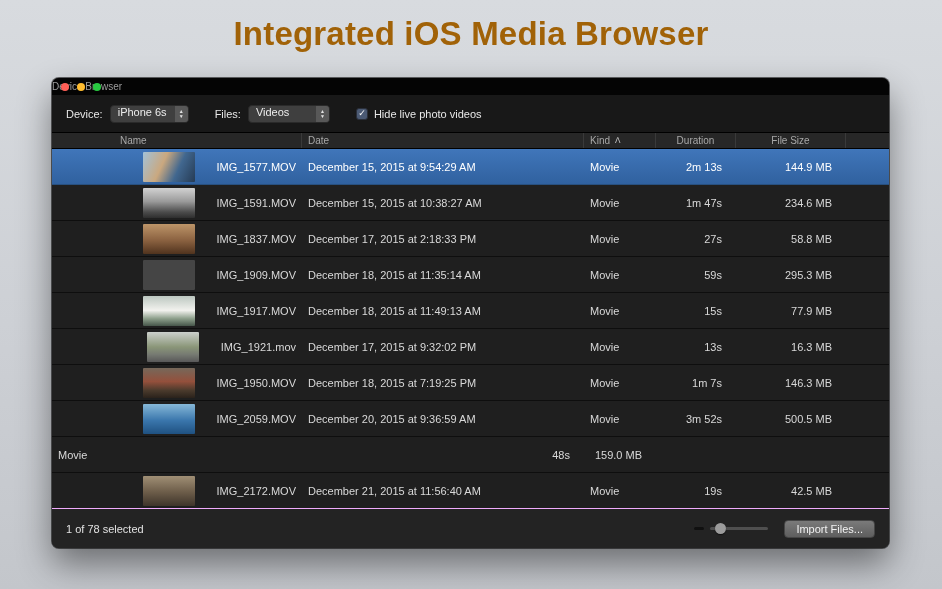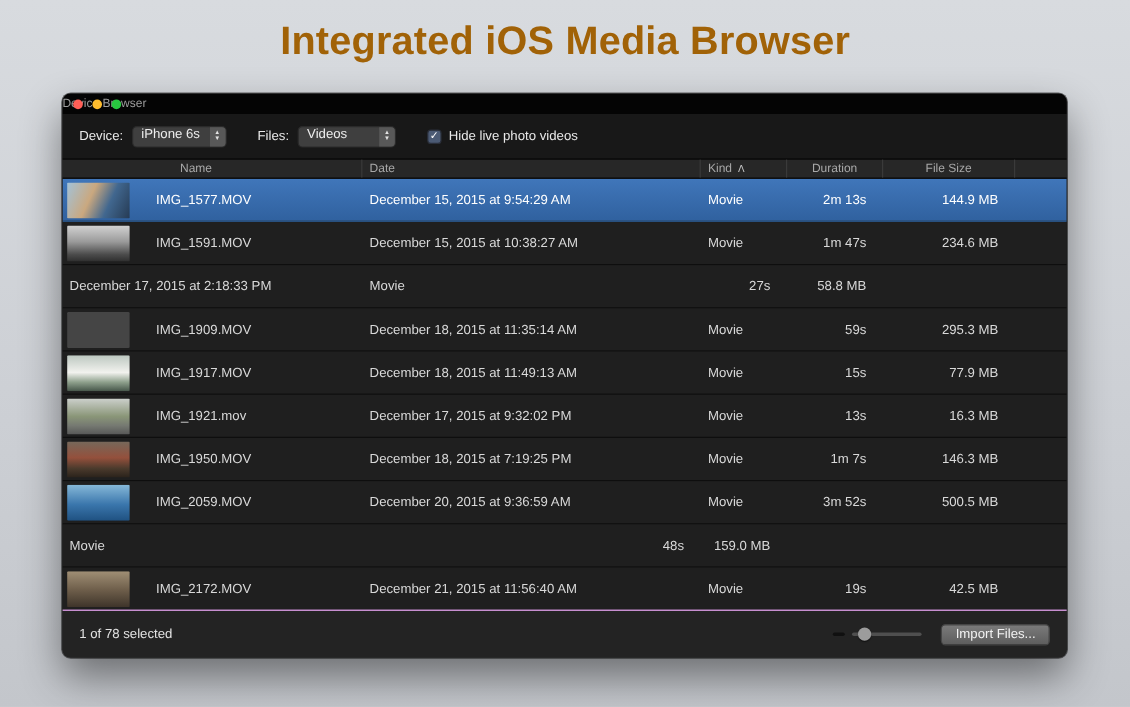--- a/index.html
+++ b/index.html
@@ -60,37 +60,37 @@
   
   .table-head {
     height: 17px; background: #272727;
     border-top: 1px solid #000; border-bottom: 1px solid #000;
     display: grid; grid-template-columns: 250px 282px 72px 80px 110px 1fr;
     align-items: stretch; flex: 0 0 auto;
     font-size: 10px; color: #a8a8a8;
   }
   .th { display: flex; align-items: center; border-right: 1px solid #3a3a3a; padding: 0 6px; white-space: nowrap; overflow: hidden; }
   .th:last-child { border-right: none; }
-  .th.name { padding-left: 54px; margin-left: 44px; }
+  .th.name { padding-left: 68px; }
   .th.center { justify-content: center; }
   .th .sort { margin-left: 5px; font-size: 8px; line-height: 8px; color: #c4c4c4; }
   
   .rows { flex: 1 1 auto; background: #1b1b1b; overflow: hidden; }
   .row {
     height: 36px;
     display: grid; grid-template-columns: 250px 282px 72px 80px 110px 1fr;
     align-items: center;
     background: #1f1f1f;
     border-bottom: 1px solid #0e0e0e;
     font-size: 11px; color: #d9d9d9;
   }
   .row.selected { background: linear-gradient(180deg,#4076ba 0%,#30619f 100%); color: #fff; border-bottom-color: #28507f; }
   .cell { padding: 0 6px; white-space: nowrap; overflow: hidden; }
   .cell.num { text-align: right; padding-right: 14px; }
-  .name-cell { display: flex; align-items: center; gap: 22px; padding: 0 6px 0 4px; }
+  .name-cell { display: flex; align-items: center; gap: 22px; padding: 0 6px 0 4px; justify-content: flex-end; }
   .thumb { width: 52px; height: 30px; flex: 0 0 auto; border-radius: 1px; background: #454545; }
   .thumb[data-thumb="man-beach"]      { background: linear-gradient(115deg,#a3c2d8 0%,#caa87f 38%,#41678f 66%,#263b54 100%); }
   .thumb[data-thumb="gray-pier"]      { background: linear-gradient(180deg,#d2d2d2 0%,#9a9a9a 45%,#4c4c4c 80%,#2e2e2e 100%); }
   .thumb[data-thumb="mission-building"]{ background: linear-gradient(180deg,#bd9569 0%,#8a6140 55%,#50331e 100%); }
   .thumb[data-thumb="waterfall-wide"] { background: linear-gradient(180deg,#a7b8ac 0%,#ececе6 45%,#cfd4c9 60%,#5c6e5e 100%); }
   .thumb[data-thumb="waterfall-tall"] { background: linear-gradient(180deg,#bcc7c0 0%,#f2f2ee 48%,#8ea08c 75%,#46564a 100%); }
   .thumb[data-thumb="country-road"]   { background: linear-gradient(180deg,#ccd0cc 0%,#8a9678 50%,#767a72 75%,#585858 100%); }
   .thumb[data-thumb="crowd-event"]    { background: linear-gradient(180deg,#76685a 0%,#94503c 45%,#4a3a2c 75%,#2a221b 100%); }
   .thumb[data-thumb="water-park"]     { background: linear-gradient(180deg,#86b8d8 0%,#3a76ac 55%,#1f5181 100%); }
   .thumb[data-thumb="beach-surf"]     { background: linear-gradient(180deg,#aec9da 0%,#dcc59d 50%,#47769a 80%,#2f5674 100%); }
@@ -198,20 +198,24 @@
         <span>IMG_1591.MOV</span>
       </div>
       <div class="cell">December 15, 2015 at 10:38:27 AM</div>
       <div class="cell">Movie</div>
       <div class="cell num">1m 47s</div>
       <div class="cell num">234.6 MB</div>
       <div class="cell"></div>
     </div>
 
     <div class="row">
+      <div class="cell name-cell">
+        <span class="thumb" data-thumb="mission-building"></span>
+        <span>IMG_1837.MOV</span>
+      </div>
       <div class="cell">December 17, 2015 at 2:18:33 PM</div>
       <div class="cell">Movie</div>
       <div class="cell num">27s</div>
       <div class="cell num">58.8 MB</div>
       <div class="cell"></div>
     </div>
 
     <div class="row">
       <div class="cell name-cell">
         <span class="thumb" data-thumb="waterfall-wide"></span>

